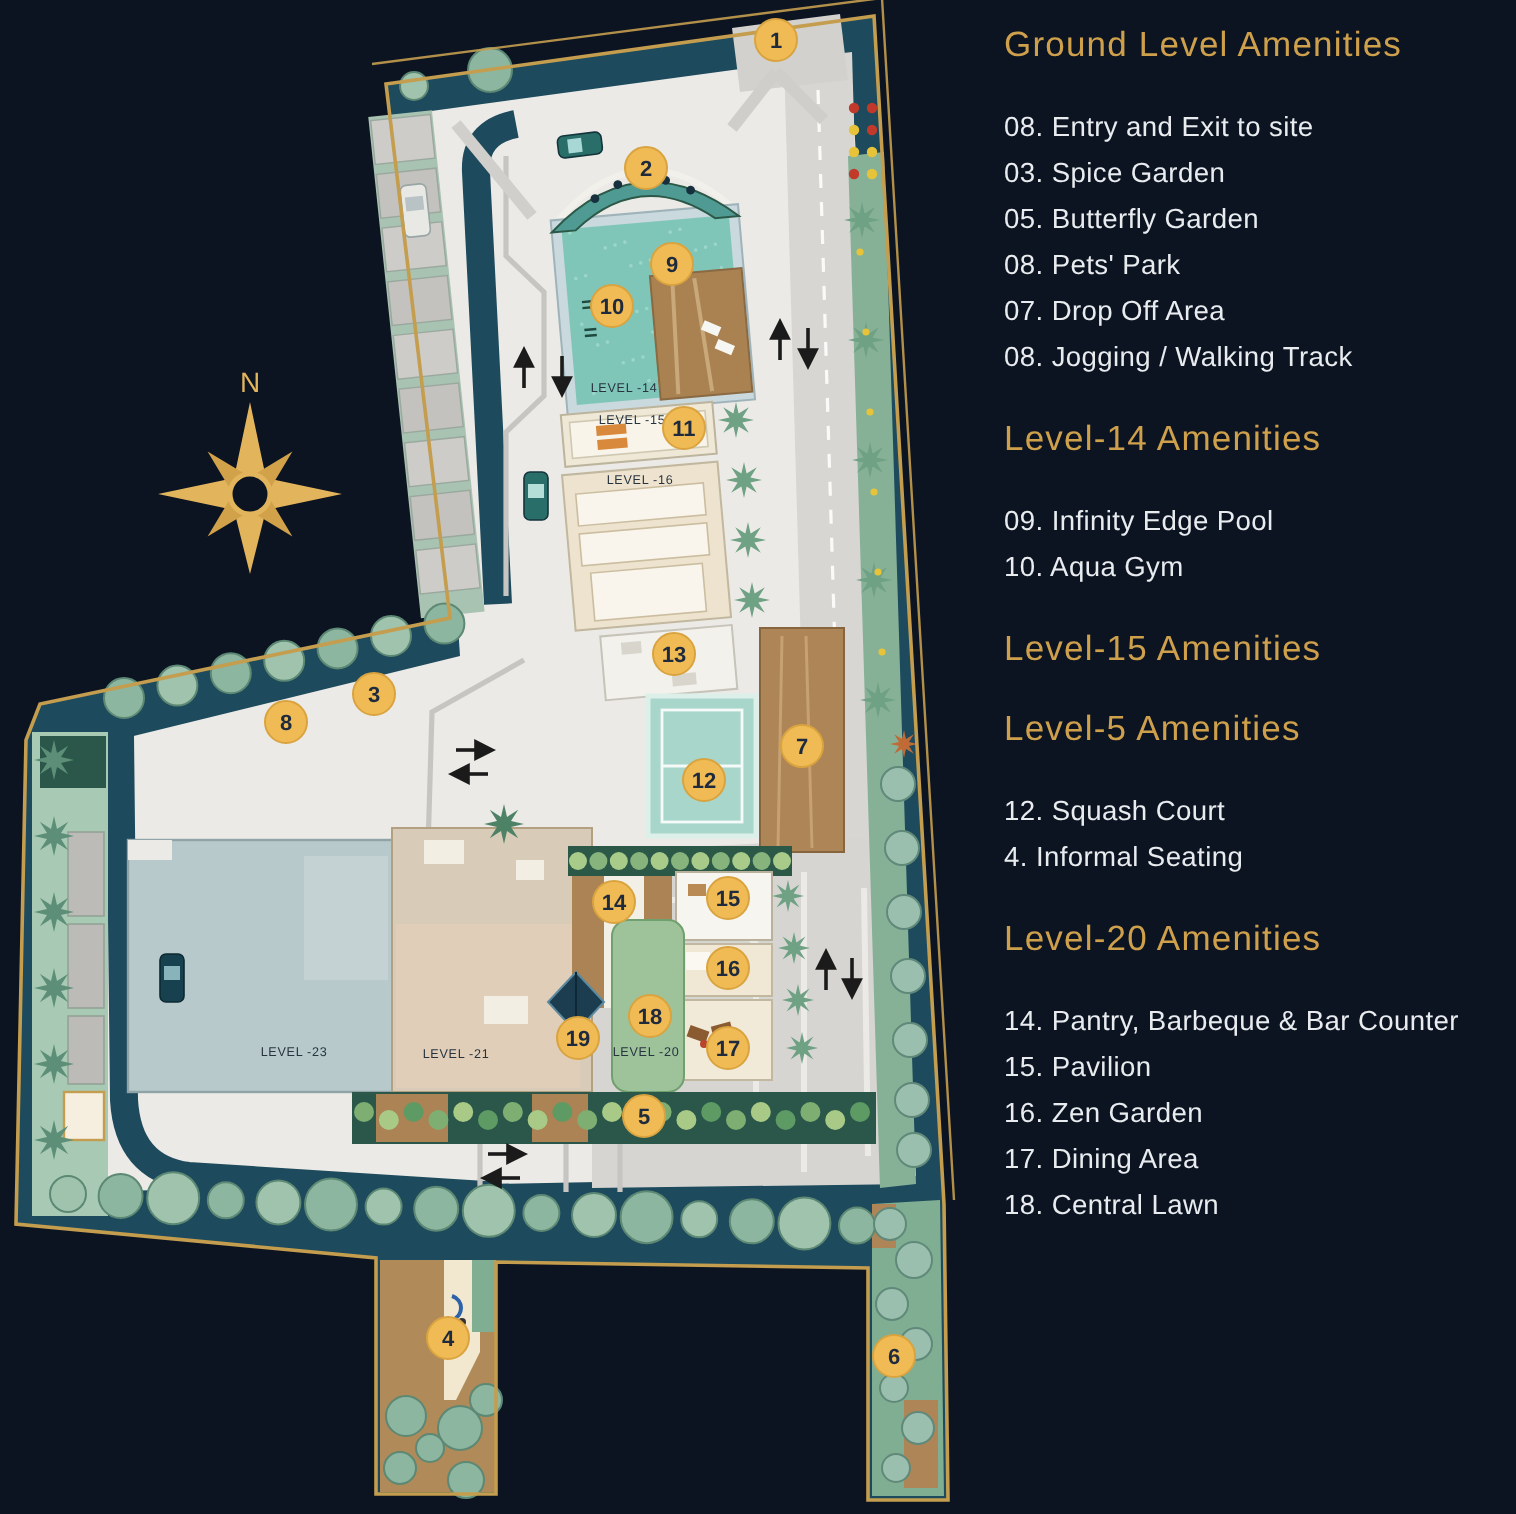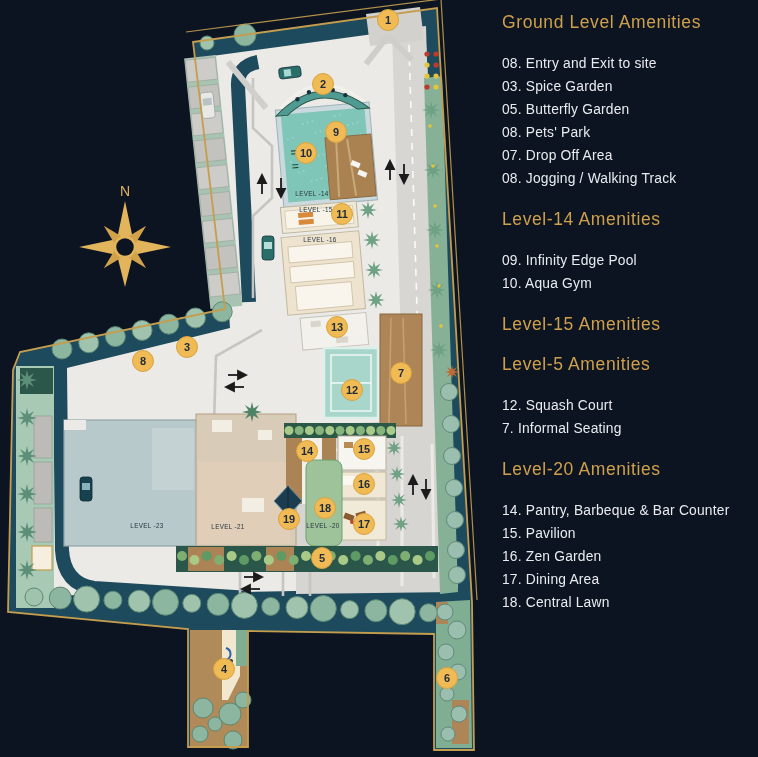--- a/index.html
+++ b/index.html
@@ -501,21 +501,21 @@
         <div class="sec-title">Level-14 Amenities</div>
         <div class="item">09. Infinity Edge Pool</div>
         <div class="item">10. Aqua Gym</div>
       </div>
       <div class="sec">
         <div class="sec-title">Level-15 Amenities</div>
       </div>
       <div class="sec">
         <div class="sec-title">Level-5 Amenities</div>
         <div class="item">12. Squash Court</div>
-        <div class="item">7. Informal Seating</div>
+        <div class="item">4. Informal Seating</div>
       </div>
       <div class="sec">
         <div class="sec-title">Level-20 Amenities</div>
         <div class="item">14. Pantry, Barbeque &amp; Bar Counter</div>
         <div class="item">15. Pavilion</div>
         <div class="item">16. Zen Garden</div>
         <div class="item">17. Dining Area</div>
         <div class="item">18. Central Lawn</div>
       </div>
     </div>

